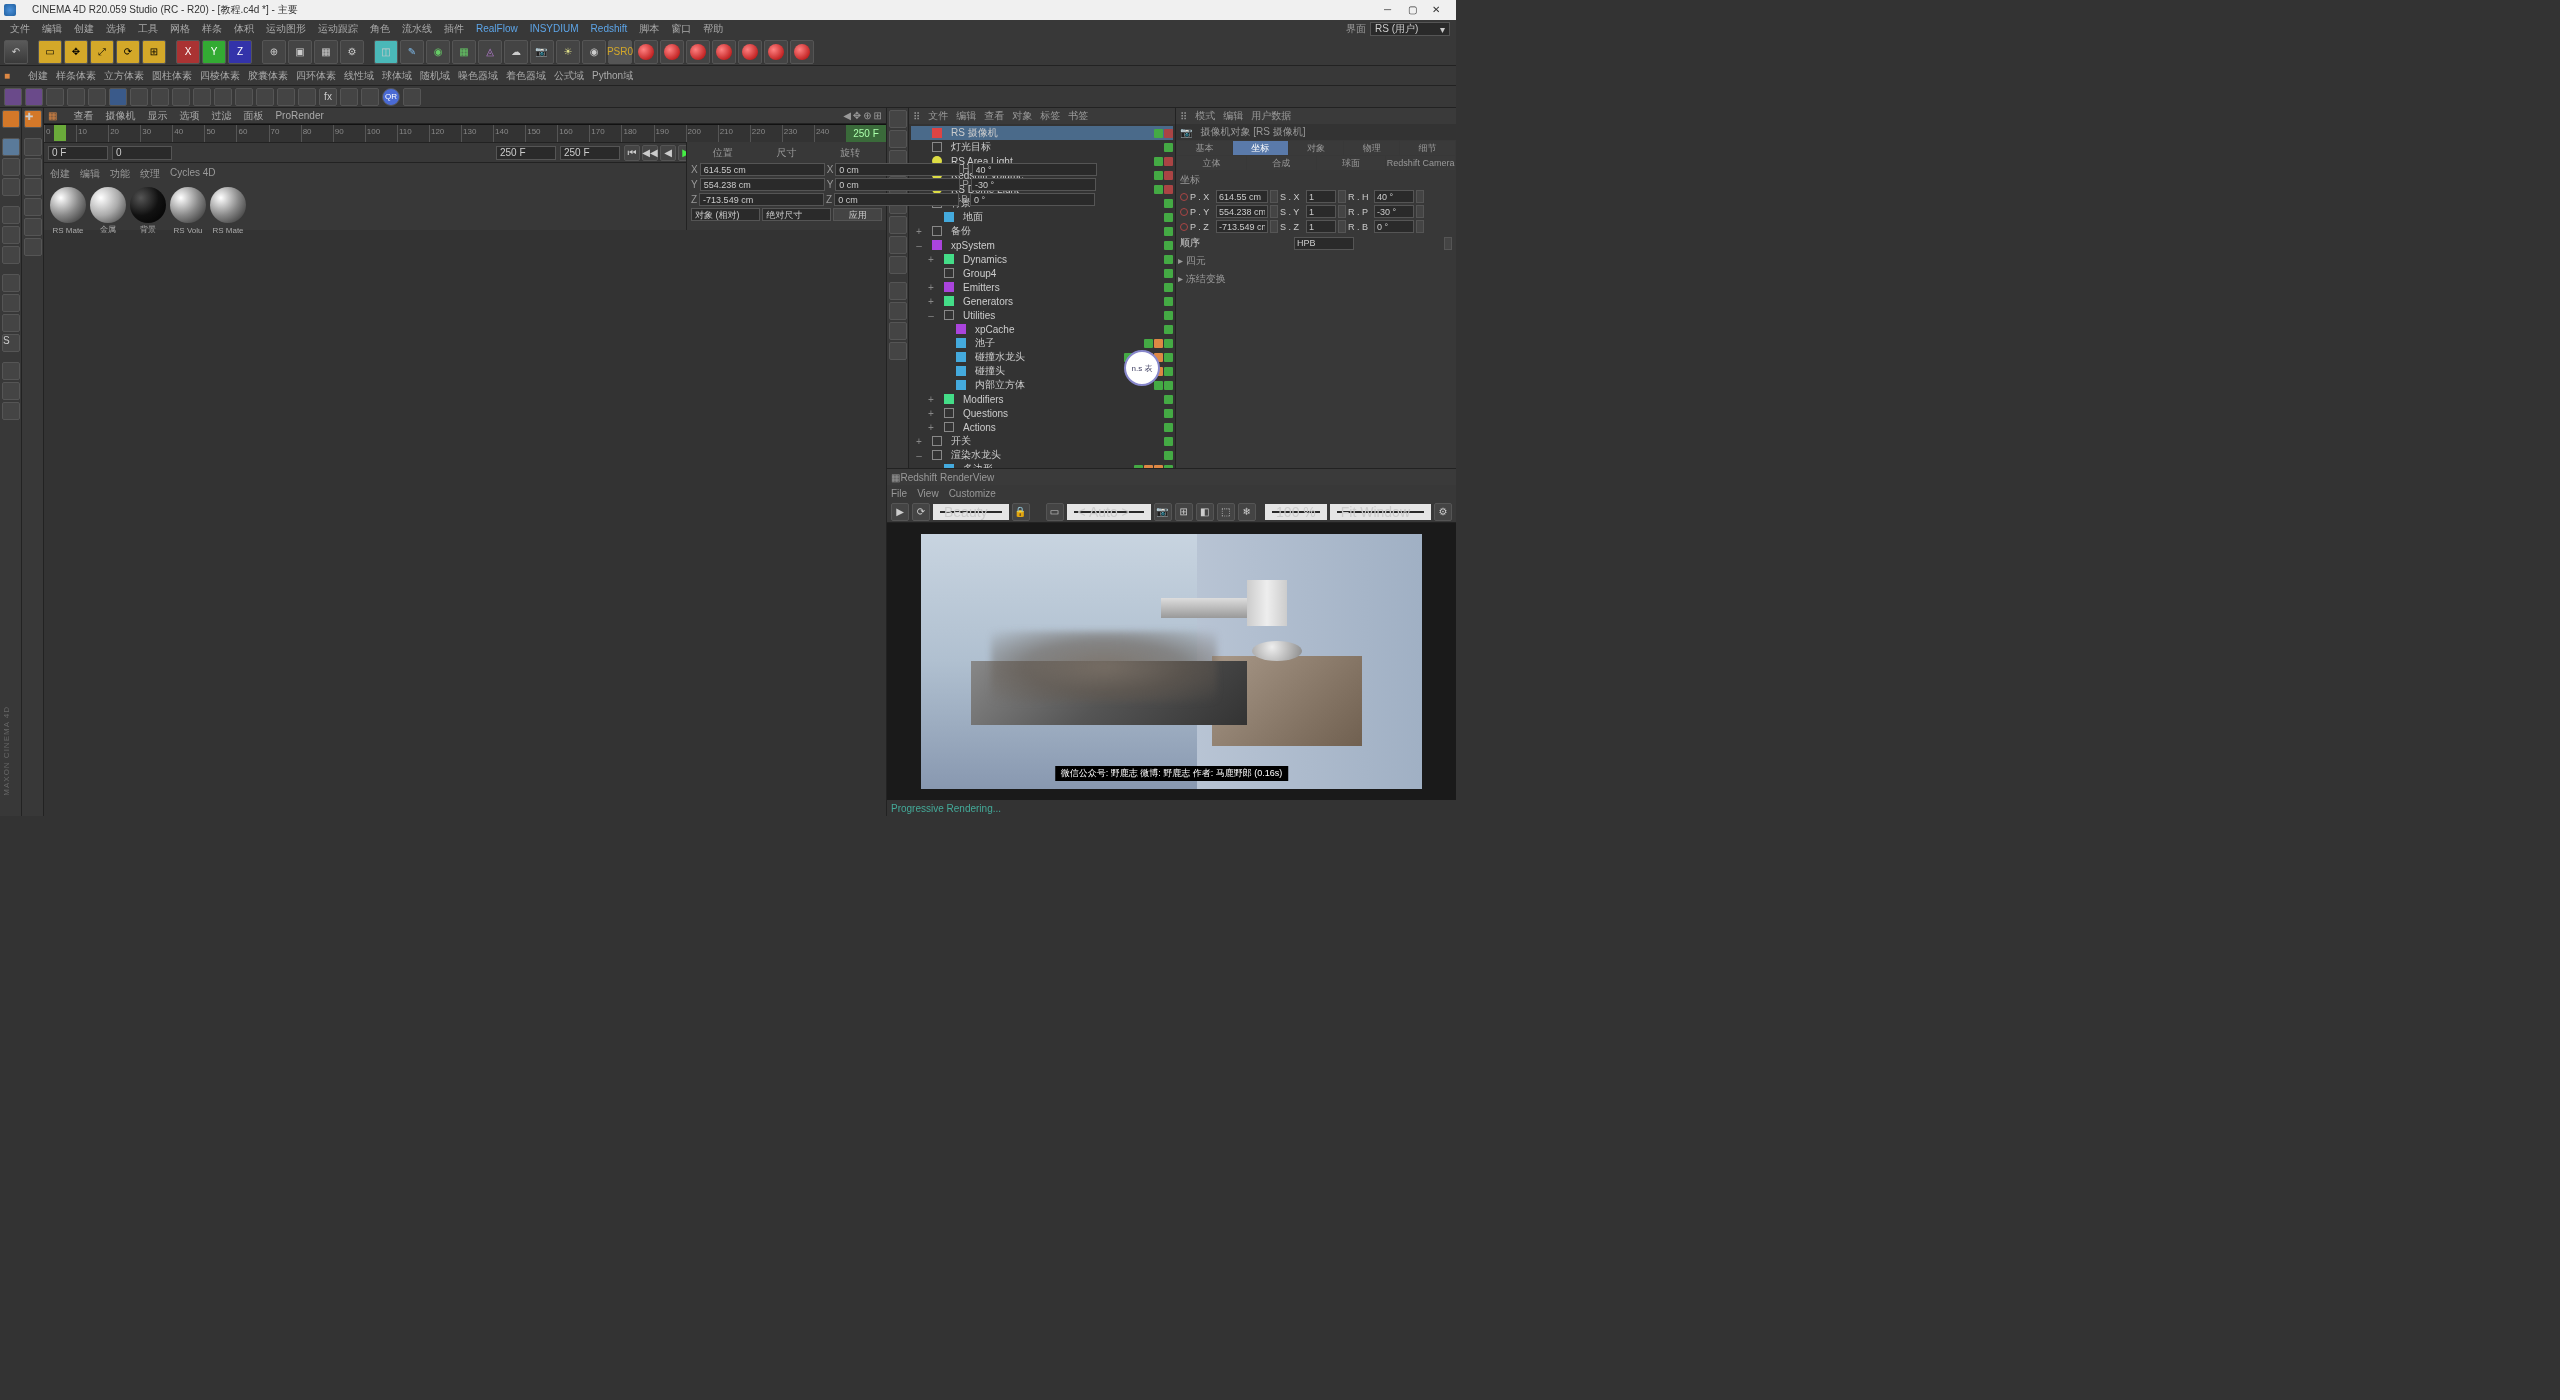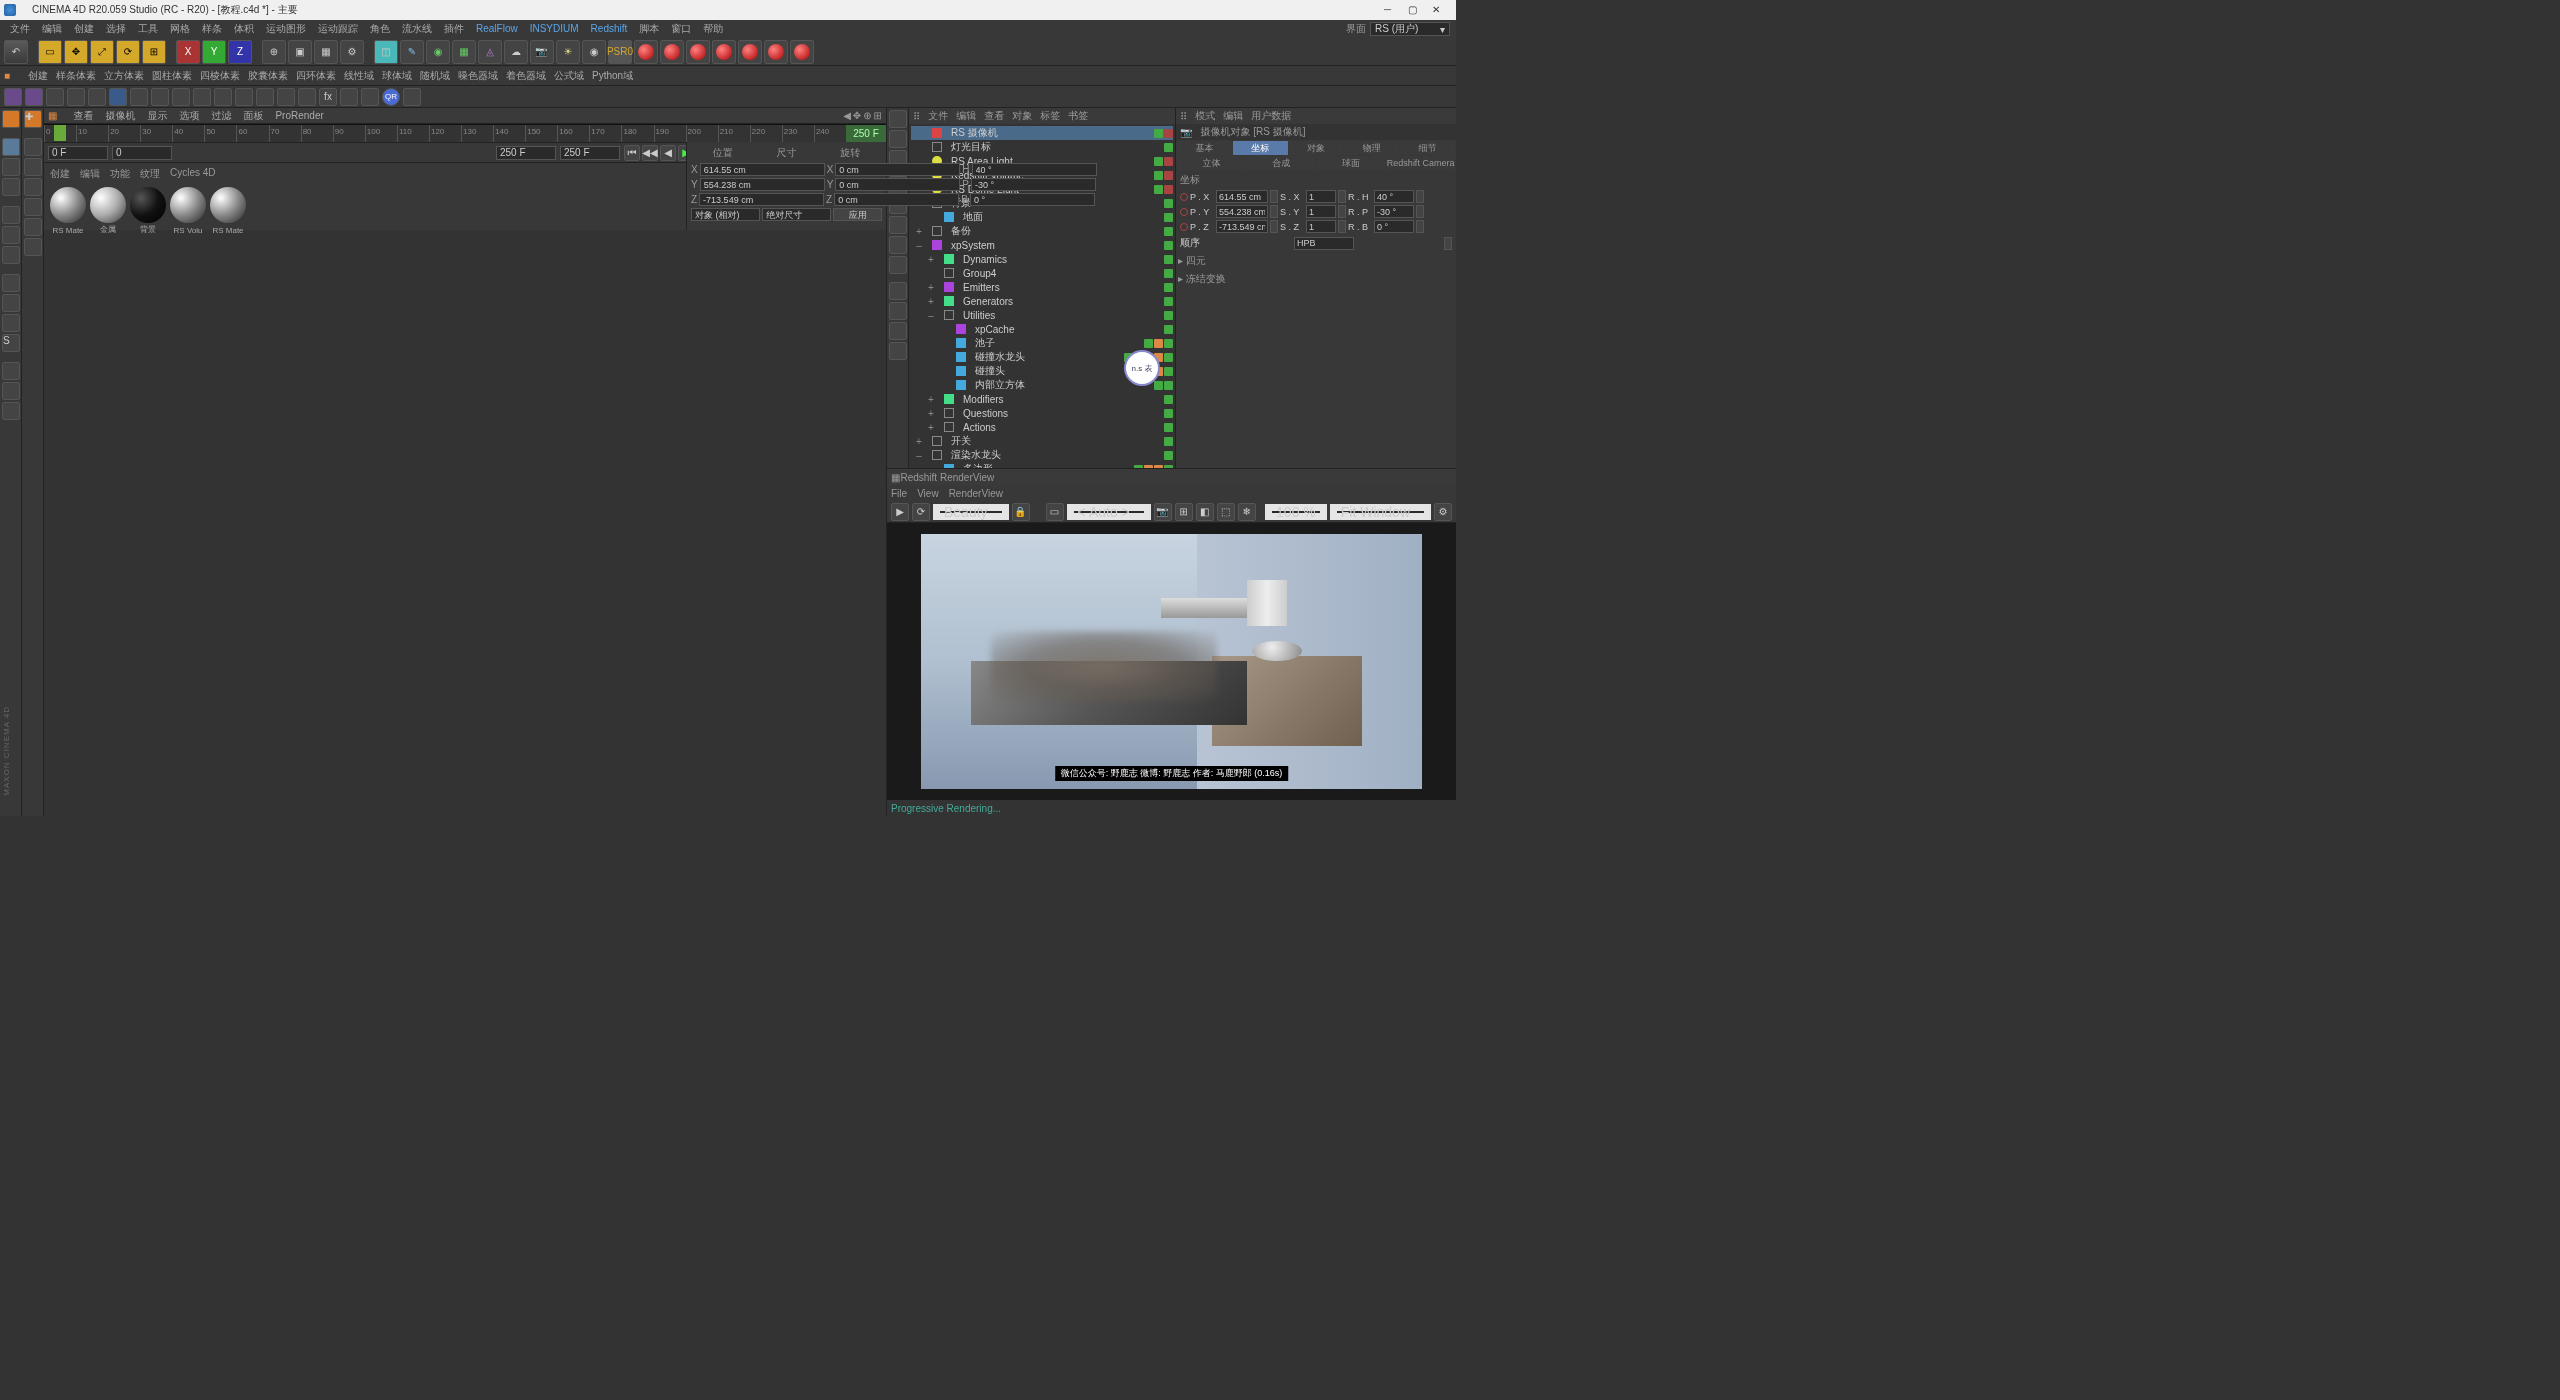--- a/index.html
+++ b/index.html
@@ -748,21 +748,21 @@
     </div>
 
     <div class="renderview">
       <div class="rv-title">
           <span>▦ </span>
           <span>Redshift RenderView</span>
         </div>
       <div class="rv-menu" id="rvmenu">
           <span>File</span>
           <span>View</span>
-          <span>RenderView</span>
+          <span>Customize</span>
         </div>
       <div class="rv-toolbar">
         <div class="rv-btn">▶</div>
         <div class="rv-btn">⟳</div>
         <div class="rv-dd">Beauty</div>
         <div class="rv-btn">🔒</div>
         <div style="width:10px"></div>
         <div class="rv-btn">▭</div>
         <div class="rv-dd">&lt; Auto &gt;</div>
         <div class="rv-btn">📷</div>

